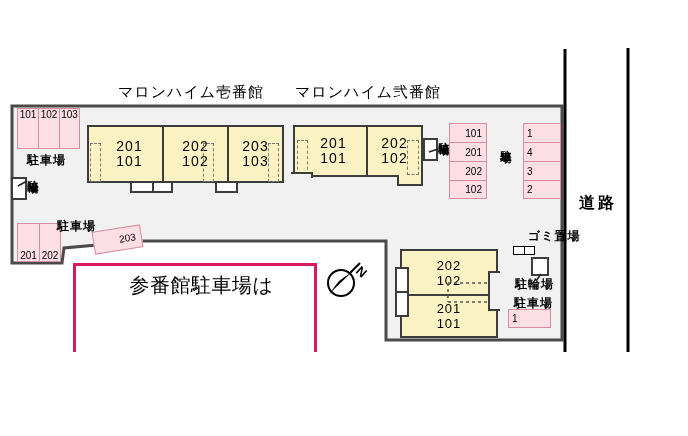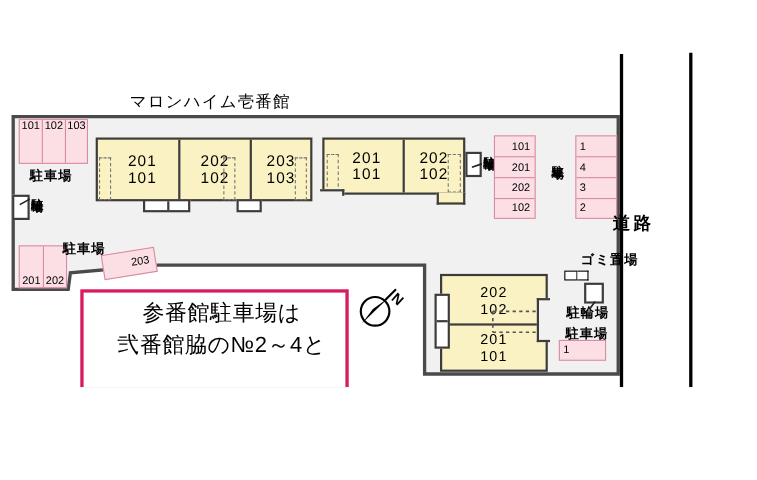--- a/index.html
+++ b/index.html
@@ -27,20 +27,21 @@
 
 <div id="canvas">
 
   <svg width="688" height="436">
     <polygon points="12,106 562,106 562,340 386,340 386,241 142,241 64,248 62,263 12,263" fill="#f1f1f1" stroke="#4a4a4a" stroke-width="3"></polygon>
     <line x1="565" y1="49" x2="565" y2="398" stroke="#000" stroke-width="3"></line>
     <line x1="628" y1="48" x2="628" y2="398" stroke="#000" stroke-width="3"></line>
   </svg>
 
   <div class="abs title" style="left:118px;top:83px;">マロンハイム壱番館</div>
+  <div class="abs title" style="left:295px;top:83px;">マロンハイム弐番館</div>
 
   <div class="abs stallgrp" style="left:17px;top:108px;width:63px;height:41px;">
     <div class="stall" style="width:21px;border-right:1px solid #d98ba0;align-items:flex-start;justify-content:center;">101</div>
     <div class="stall" style="width:21px;border-right:1px solid #d98ba0;align-items:flex-start;justify-content:center;">102</div>
     <div class="stall" style="flex:1;align-items:flex-start;justify-content:center;">103</div>
   </div>
   <div class="abs lbl" style="left:27px;top:152px;">駐車場</div>
 
   <div class="abs whitebox" style="left:11px;top:177px;width:16px;height:23px;"></div>
   <div class="abs vlbl" style="left:27px;top:171px;height:44px;">駐輪場</div>
@@ -128,24 +129,23 @@
       <span>101</span>
     </div>
   </div>
   <div class="abs" style="left:488px;top:271px;width:12px;height:40px;background:#f1f1f1;border:2px solid #3c3c3c;border-right:none;"></div>
   <div class="abs porch" style="left:395px;top:267px;width:14px;height:50px;">
     <div style="position:absolute;left:0;top:22px;width:100%;height:2px;background:#3c3c3c;"></div>
   </div>
 
   <div class="abs note" style="left:73px;top:263px;width:244px;height:92px;text-align:center;">
     <div>参番館駐車場は</div>
-    <div>弐番館脇の№2～4と</div>
   </div>
 
-  <div class="abs" style="left:557px;top:193px;font-size:16px;font-weight:600;letter-spacing:3px;">道路</div>
+  <div class="abs" style="left:579px;top:193px;font-size:16px;font-weight:600;letter-spacing:3px;">道路</div>
 
   <svg width="688" height="436" style="z-index:10;pointer-events:none;">
     <g stroke="#555" stroke-width="1.5" stroke-dasharray="3,3" fill="none">
       <path d="M448,283 H489"></path>
       <path d="M448,302 H489"></path>
       <path d="M448,283 V302"></path>
     </g>
     <g stroke="#222" stroke-width="1.5">
       <path d="M27,181 L18,186"></path>
       <path d="M438,149 L429,152"></path>

